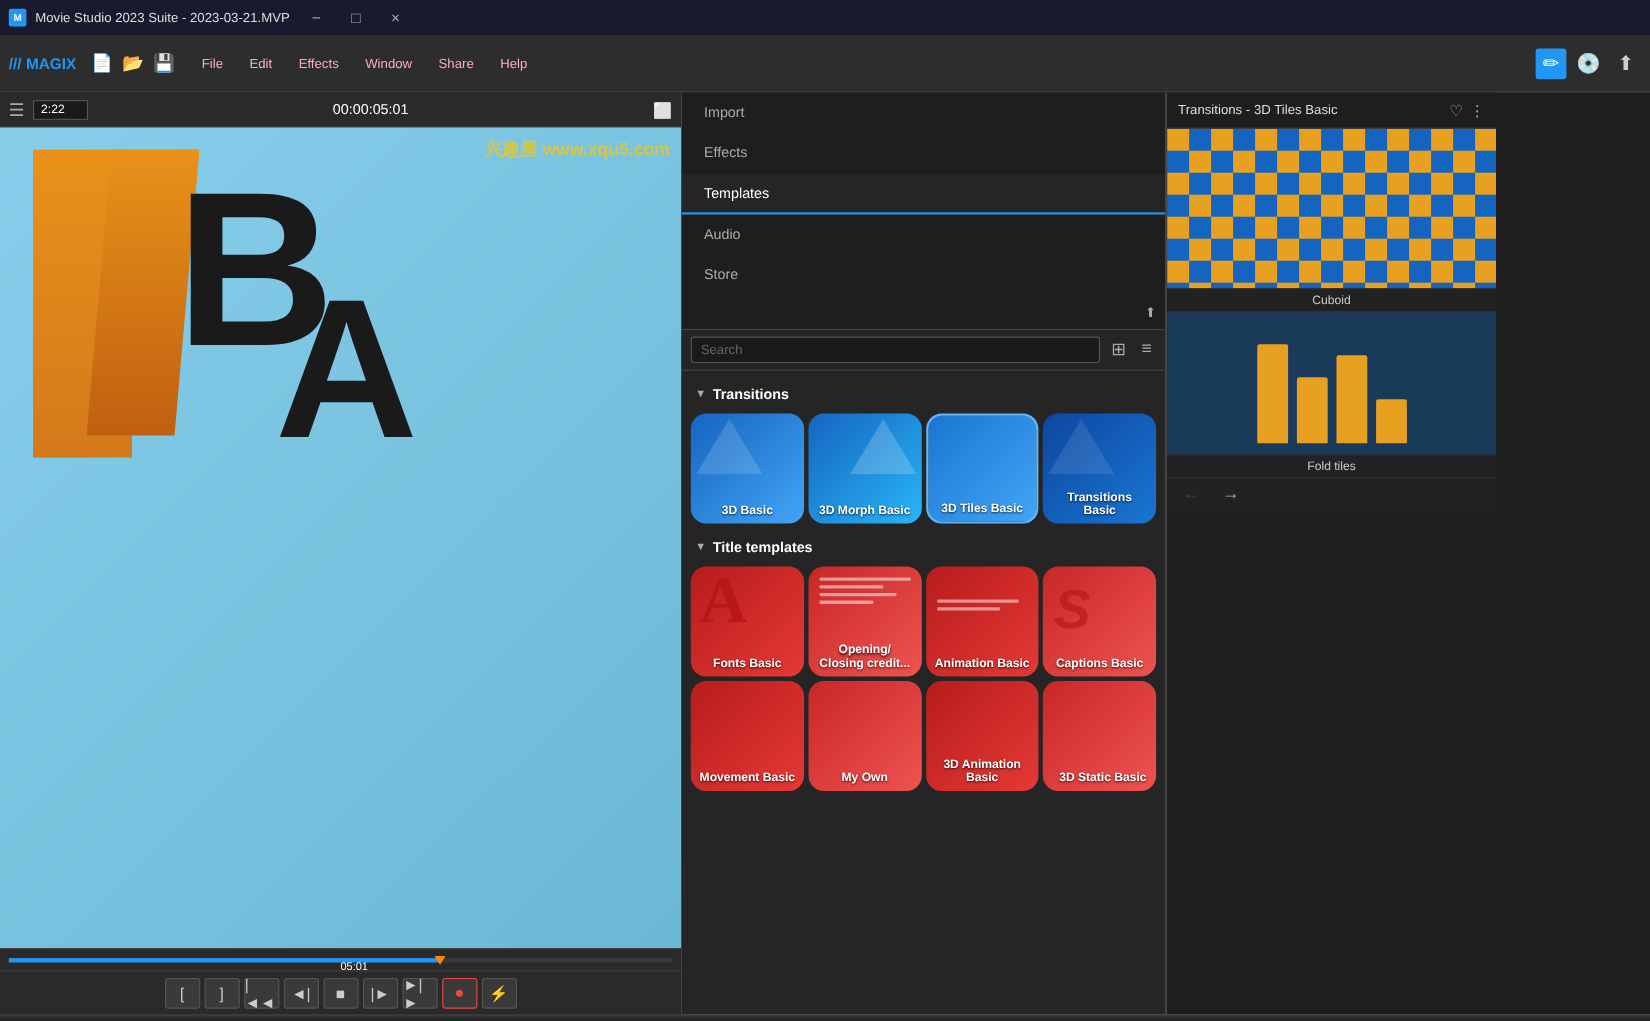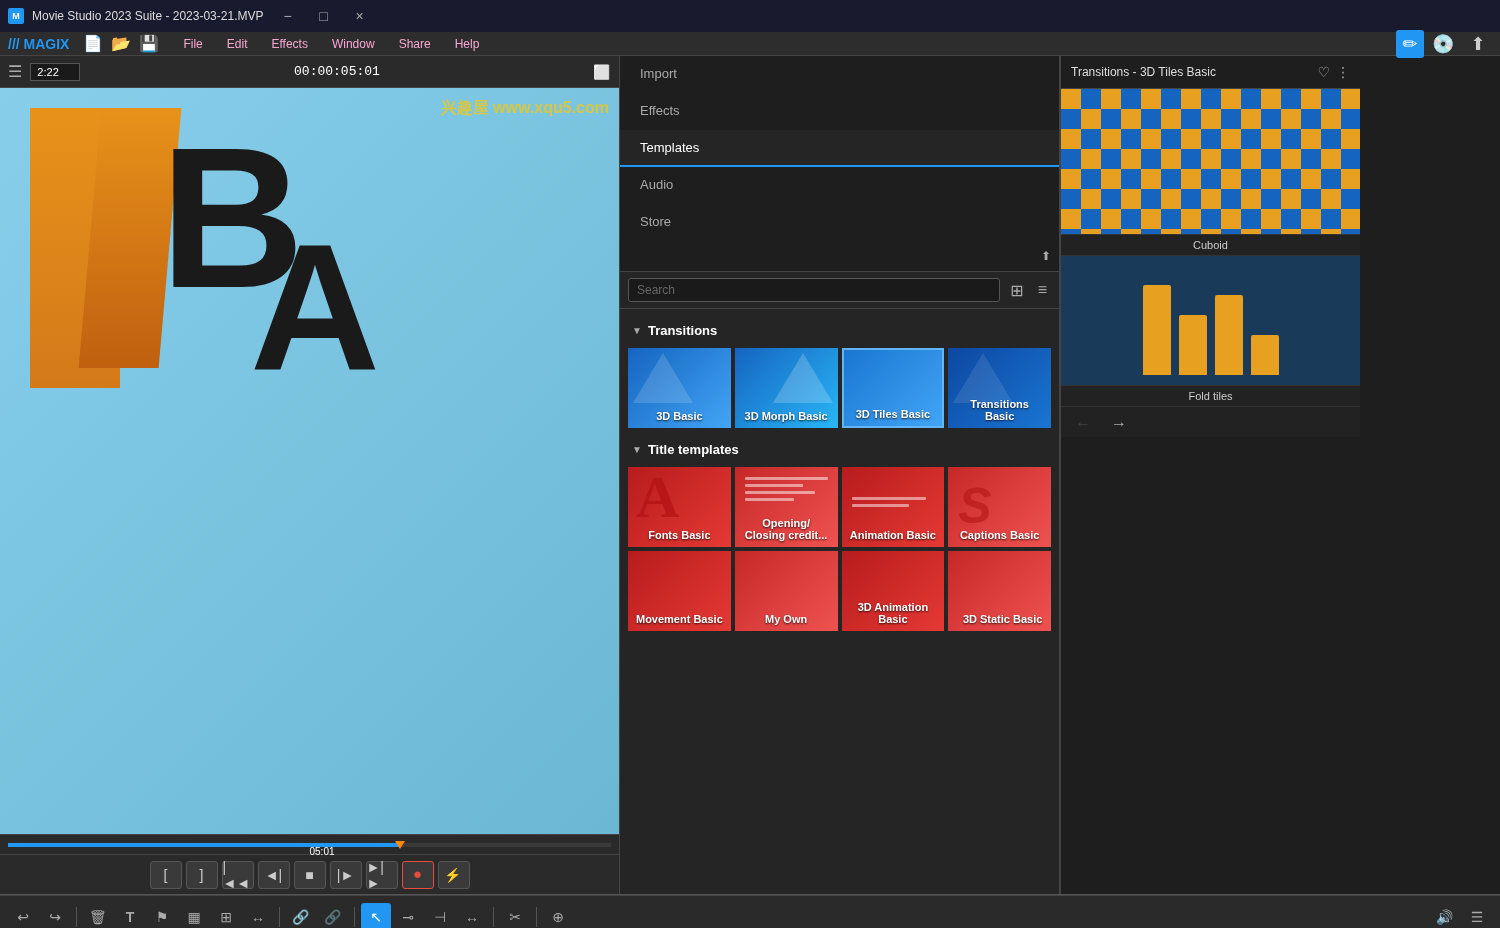--- a/index.html
+++ b/index.html
@@ -17,21 +17,21 @@
       gap: 8px;
       user-select: none;
     }
     #titlebar .app-icon { width: 16px; height: 16px; background: #2196F3; display: inline-block; border-radius: 2px; font-size: 9px; color: white; text-align: center; line-height: 16px; font-weight: bold; }
     #titlebar .win-controls { display: flex; gap: 4px; }
     #titlebar .win-btn { width: 32px; height: 24px; display: flex; align-items: center; justify-content: center; cursor: pointer; color: #aaa; font-size: 14px; }
 
     
     #menubar {
       background: #2d2d2d;
-      height: 24px;
+      height: 52px;
       display: flex;
       align-items: center;
       padding: 0 8px;
       gap: 4px;
       border-bottom: 1px solid #444;
     }
     #menubar .logo { color: #2196F3; font-weight: bold; font-size: 14px; margin-right: 8px; }
     #menubar .toolbar-icons { display: flex; gap: 4px; align-items: center; margin-right: 8px; }
     #menubar .toolbar-icon { width: 24px; height: 24px; display: flex; align-items: center; justify-content: center; color: #ccc; cursor: pointer; font-size: 16px; border-radius: 3px; }
     #menubar .menu-item { padding: 4px 10px; color: #f9a8d4; cursor: pointer; border-radius: 3px; font-size: 12px; }
@@ -53,21 +53,21 @@
       height: 32px;
       display: flex;
       align-items: center;
       padding: 0 8px;
       gap: 8px;
       border-bottom: 1px solid #444;
     }
     #preview-header .hamburger { color: #aaa; cursor: pointer; font-size: 16px; }
     #preview-header .time-display { background: #1a1a1a; border: 1px solid #555; color: #fff; padding: 2px 6px; font-size: 11px; min-width: 50px; }
     #preview-header .spacer { flex: 1; }
-    #preview-header .center-time { color: #fff; font-size: 13px; font-family: Liberation Mono, monospace; }
+    #preview-header .center-time { color: #fff; font-size: 13px; }
     #preview-header .expand-btn { color: #aaa; cursor: pointer; font-size: 14px; }
 
     #preview-area {
       flex: 1;
       background: #87CEEB;
       position: relative;
       overflow: hidden;
     }
 
     
@@ -252,22 +252,22 @@
     .section-header .arrow { color: #aaa; font-size: 10px; }
 
     .grid-container {
       display: grid;
       grid-template-columns: repeat(4, 1fr);
       gap: 4px;
       padding: 4px 0 8px 0;
     }
 
     .grid-item {
-      height: 80px;
-      border-radius: 0;
+      height: 100px;
+      border-radius: 14px;
       display: flex;
       flex-direction: column;
       align-items: center;
       justify-content: flex-end;
       padding: 6px;
       cursor: pointer;
       position: relative;
       overflow: hidden;
     }
     .grid-item .item-label {

